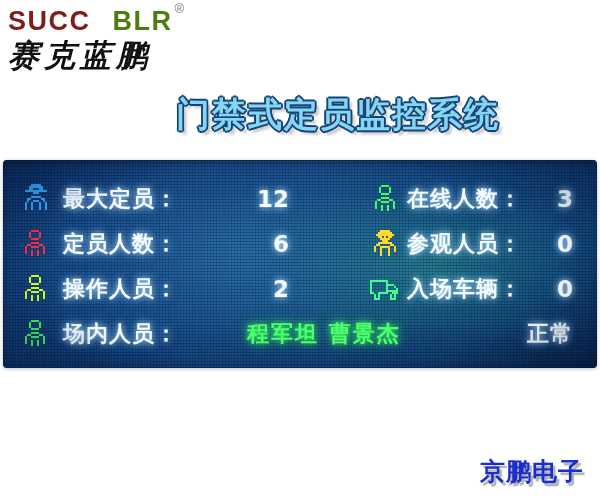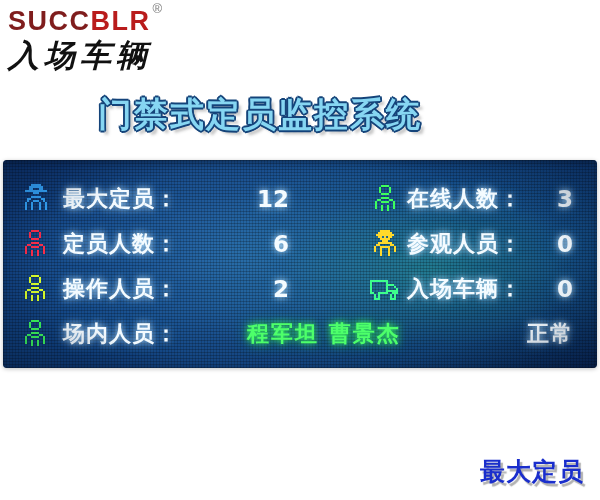--- a/index.html
+++ b/index.html
@@ -23,21 +23,21 @@
   .logo-word {
     font-family: "Liberation Sans", sans-serif;
     font-weight: 900;
     font-size: 27px;
     letter-spacing: 1.5px;
     line-height: 1;
     white-space: nowrap;
     position: relative;
   }
   .logo-succ { color: #7f1d1d; }
-  .logo-blr  { color: #b91c1c; }
+  .logo-blr  { color: #4d7c0f; margin-left: 22px; }
   .logo-reg {
     color: #7b7b7b;
     font-size: 13px;
     font-weight: 400;
     vertical-align: super;
     position: relative;
     top: -7px;
     left: 2px;
   }
   .logo-cn {
@@ -48,24 +48,24 @@
     font-size: 31px;
     color: #111111;
     letter-spacing: 5px;
     line-height: 1.05;
     white-space: nowrap;
   }
 
   
   .main-title {
     position: absolute;
-    left: 12px;
+    left: 4px;
     top: 92px;
     width: 496px;
-    text-align: center;
+    text-align: right;
     font-family: "DejaVu Sans", "Liberation Sans", sans-serif;
     font-weight: 700;
     font-size: 34px;
     letter-spacing: 2px;
     color: #86d6f2;
     text-shadow:
       -1.4px -1.4px 0 #15447a,
        1.4px -1.4px 0 #15447a,
       -1.4px  1.4px 0 #15447a,
        1.4px  1.4px 0 #15447a,
@@ -183,21 +183,21 @@
     white-space: nowrap;
   }
 </style>
 </head>
 <body>
 
 <div class="logo-block">
   <div class="logo-word">
     <span class="logo-succ">SUCC</span><span class="logo-blr">BLR</span><span class="logo-reg">®</span>
   </div>
-  <div class="logo-cn">入场车辆</div>
+  <div class="logo-cn">赛克蓝鹏</div>
 </div>
 
 <div class="main-title">门禁式定员监控系统</div>
 
 <div class="led-panel">
   <div class="led-vignette"></div>
   <div class="led-grid">
 
     <div class="icon-cell">
       <svg class="pixicon" width="26" height="30" viewBox="0 0 13 15" shape-rendering="crispEdges">
@@ -461,13 +461,13 @@
     </div>
     <div class="row-body">
       <span class="led-label lbl-slot">场内人员：</span>
       <span class="led-names names-slot">程军坦  曹景杰</span>
       <span class="led-status status-slot">正常</span>
     </div>
 
   </div>
 </div>
 
-<div class="footer-brand">最大定员</div>
+<div class="footer-brand">京鹏电子</div>
 
 </body></html>

